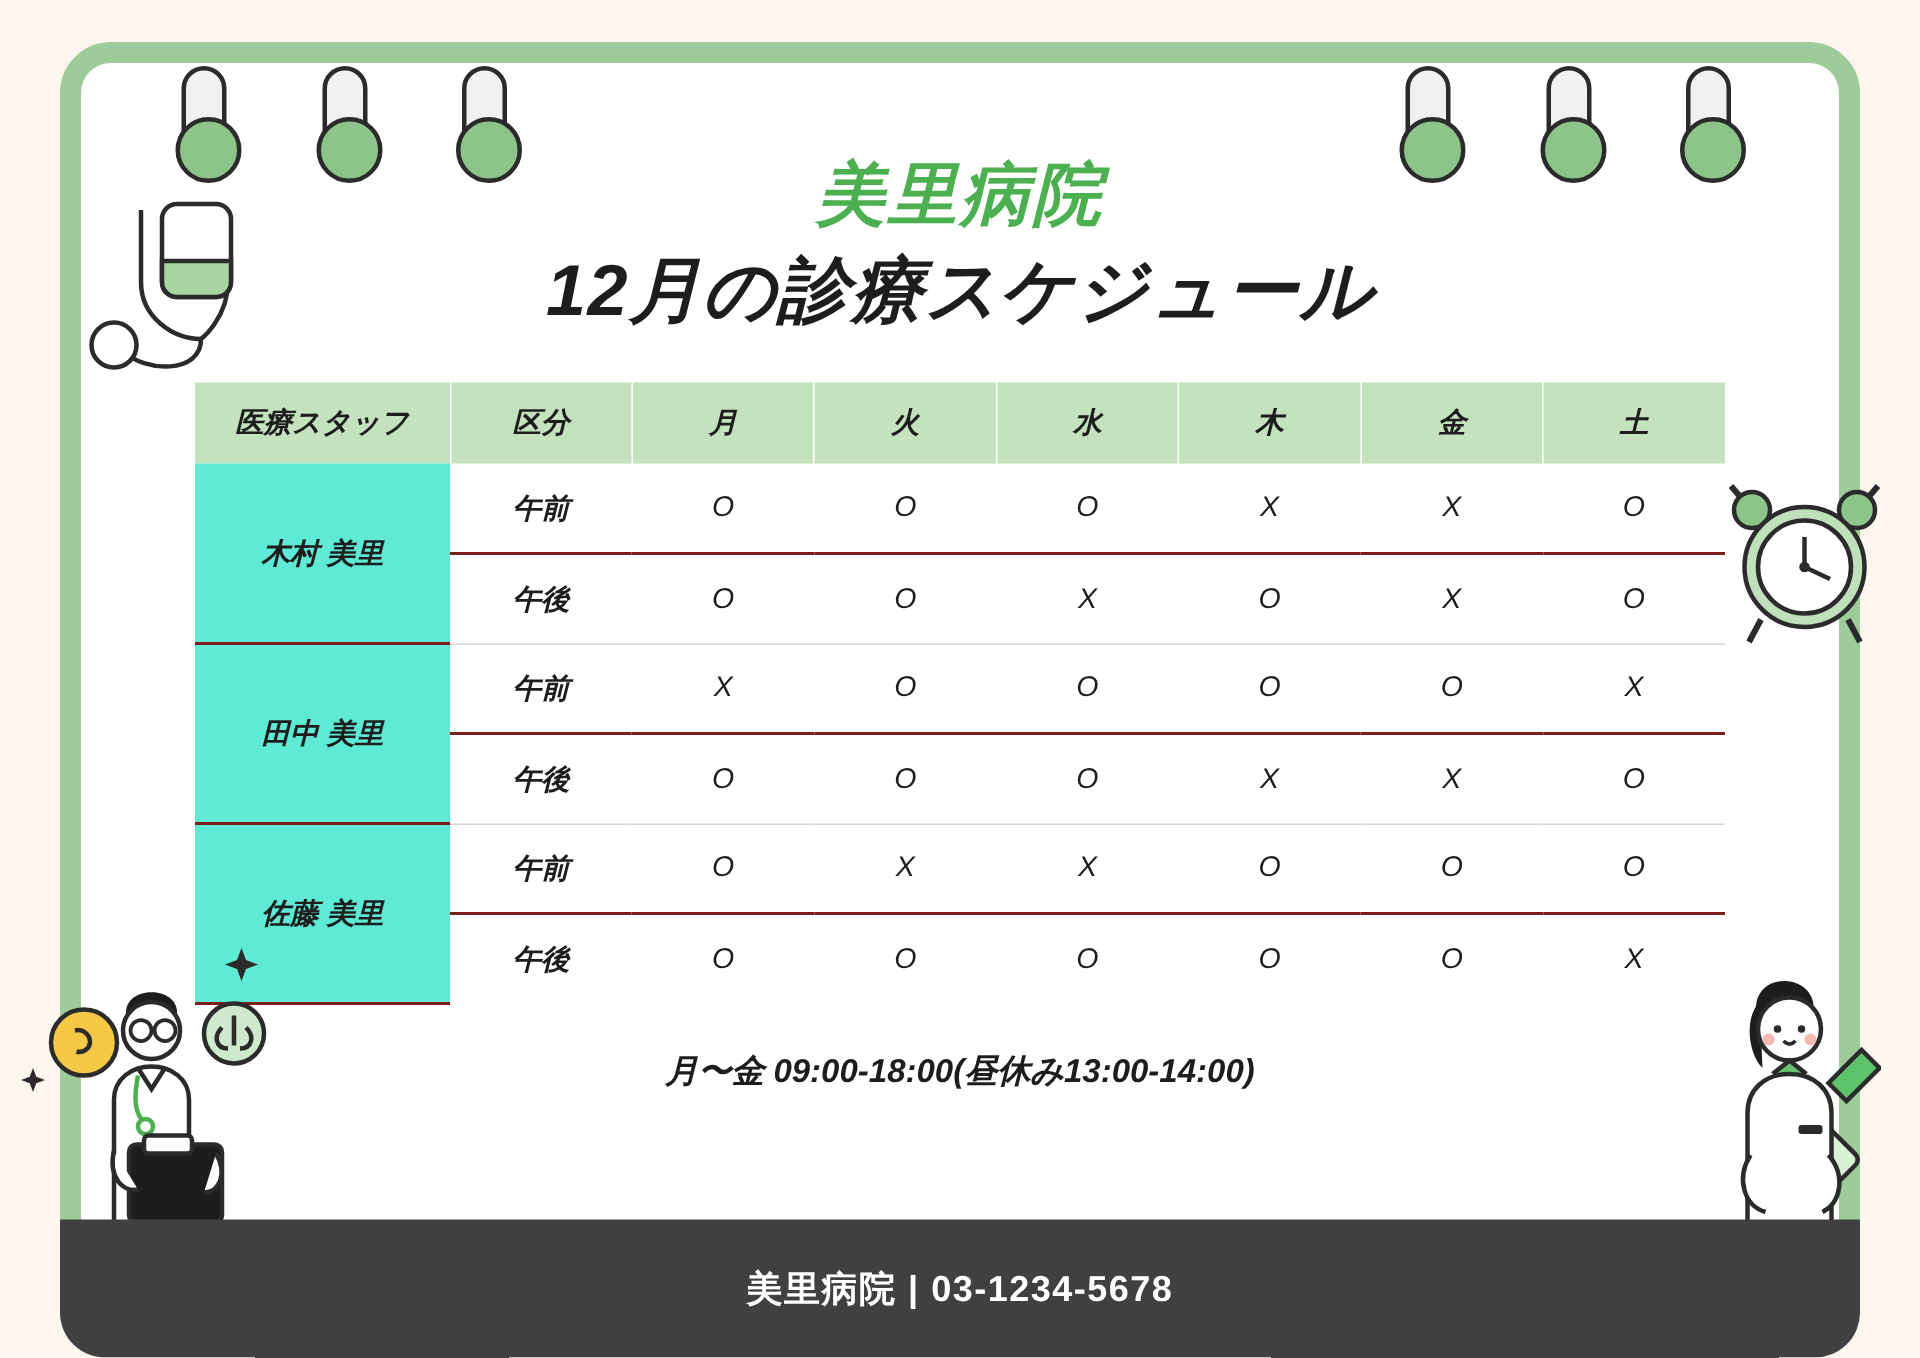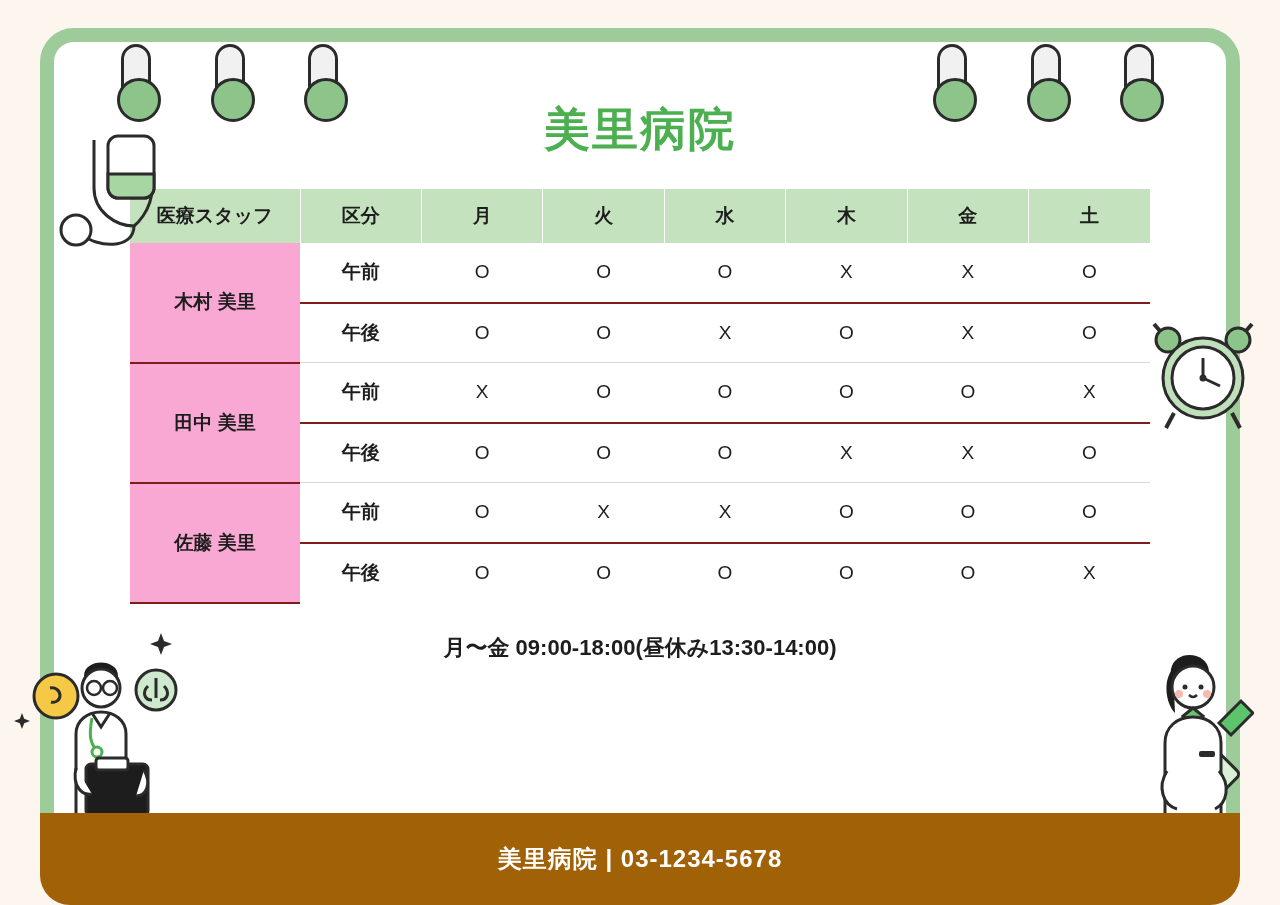--- a/index.html
+++ b/index.html
@@ -25,20 +25,21 @@
     background: #ffffff;
     z-index: 1;
   }
   .board-inner {
     position: absolute;
     left: 54px;
     top: 42px;
     width: 1172px;
     height: 790px;
     z-index: 3;
+    font-style: italic;
   }
 
   
   .pins { position: absolute; top: 44px; left: 0; width: 1280px; height: 74px; z-index: 5; }
   .pin {
     position: absolute;
     width: 30px; height: 74px;
     border-radius: 15px;
     background: #f1f1f1;
     border: 3px solid #2b2b2b;
@@ -95,21 +96,21 @@
     border-right: 1px solid #ffffff;
   }
   table.schedule th:last-child { border-right: none; }
   table.schedule td {
     height: 60px;
     text-align: center;
     border-bottom: 2px solid #7f1d1d;
     font-size: 19px;
   }
   td.staff {
-    background: #f9a8d4;
+    background: #5eead4;
     font-weight: bold;
     width: 168px;
     border-bottom: 1px solid #ffffff;
   }
   td.period { width: 120px; font-weight: bold; }
   td.mark { width: 120px; }
   tr.group-last td { border-bottom: 1px solid #d8d8d8; }
   tr:last-child td { border-bottom: none; }
 
   
@@ -122,21 +123,21 @@
     line-height: 1.6;
   }
 
   
   .bottom-bar {
     position: absolute;
     left: 40px;
     bottom: 0;
     width: 1200px;
     height: 92px;
-    background: #a16207;
+    background: #404040;
     border-radius: 0 0 30px 30px;
     display: flex;
     align-items: center;
     justify-content: center;
     z-index: 6;
   }
   .bottom-bar .contact {
     color: #ffffff;
     font-size: 24px;
     font-weight: bold;
@@ -242,20 +243,21 @@
 <div class="sparkle" style="left:14px; bottom:172px;">
   <svg width="16" height="16" viewBox="0 0 22 22">
       <path d="M11 0 l3 8 l8 3 l-8 3 l-3 8 l-3 -8 l-8 -3 l8 -3 z" fill="#2b2b2b"></path>
     </svg>
 </div>
 
 <div class="board-inner">
 
   <div class="title-block">
     <div class="hospital-name">美里病院</div>
+    <div class="schedule-title">12月の診療スケジュール</div>
   </div>
 
   <div class="table-wrap">
     <table class="schedule">
       <thead>
         <tr>
           <th>医療スタッフ</th>
           <th>区分</th>
           <th>月</th>
           <th>火</th>
@@ -324,20 +326,20 @@
           <td class="mark">O</td>
           <td class="mark">O</td>
           <td class="mark">O</td>
           <td class="mark">X</td>
         </tr>
       </tbody>
     </table>
   </div>
 
   <div class="notes">
-    <div>月〜金 09:00-18:00(昼休み13:30-14:00)</div>
+    <div>月〜金 09:00-18:00(昼休み13:00-14:00)</div>
   </div>
 
 </div>
 
 <div class="bottom-bar">
   <div class="contact">美里病院 | 03-1234-5678</div>
 </div>
 
 </body></html>

